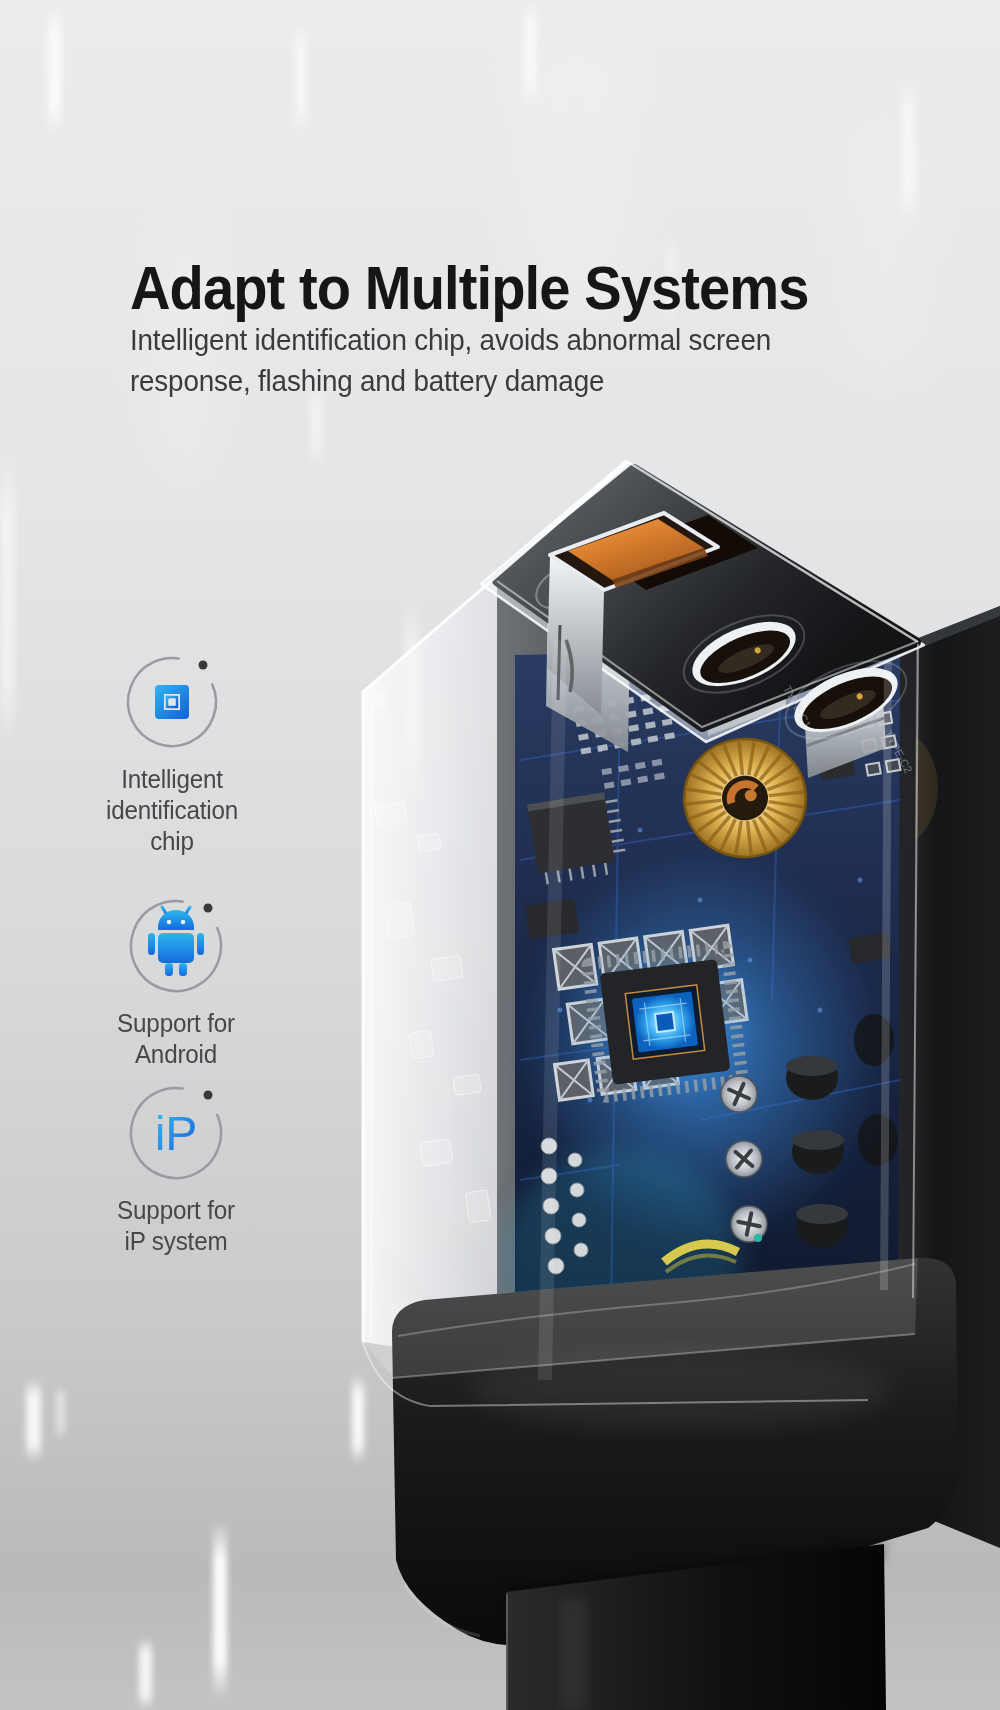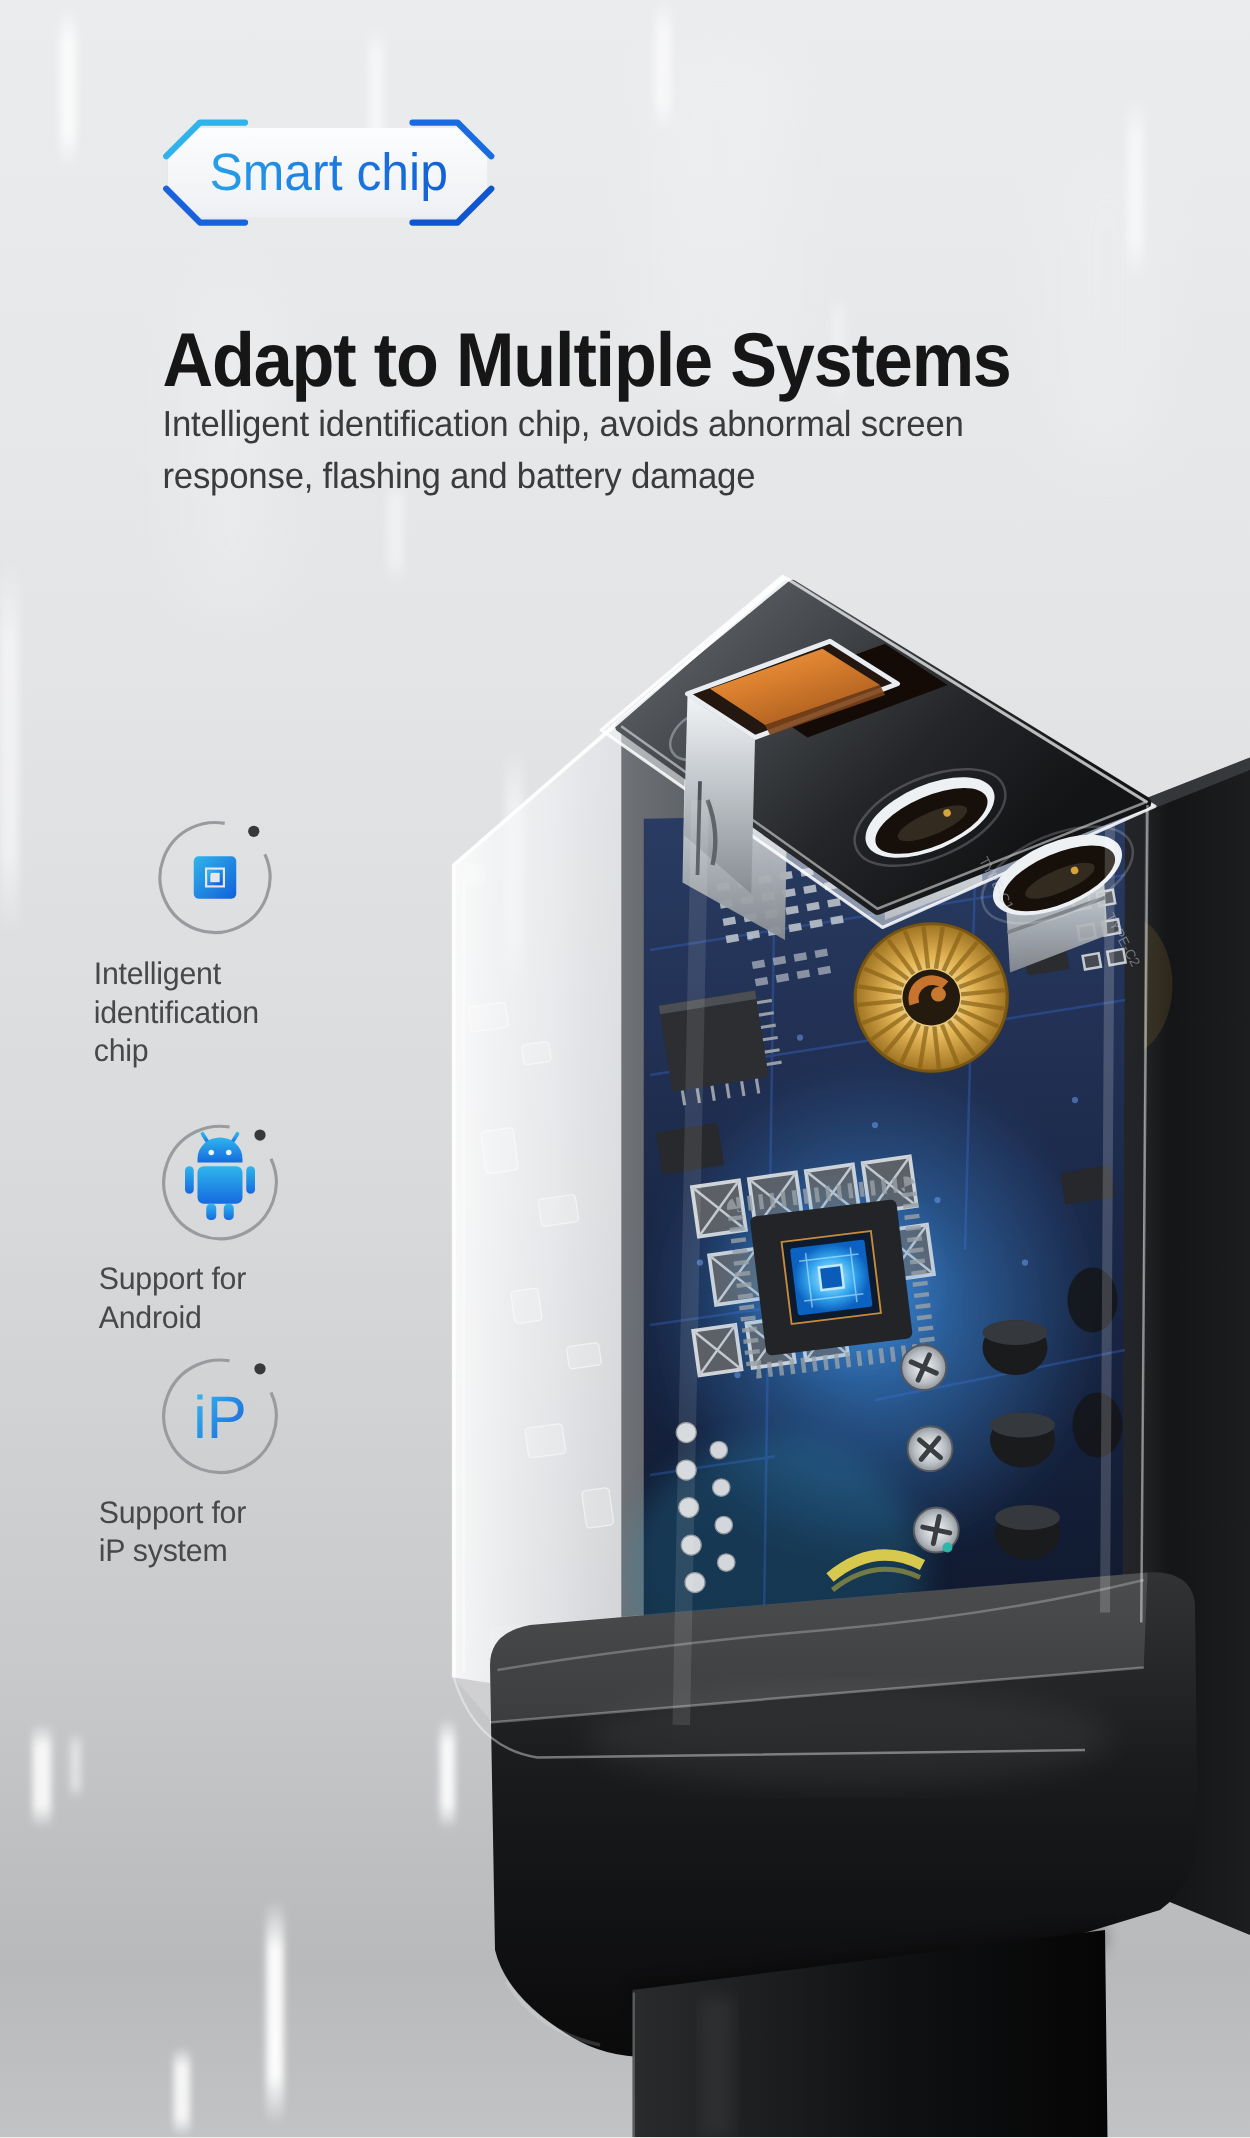--- a/index.html
+++ b/index.html
@@ -21,21 +21,21 @@
     background:linear-gradient(90deg,#2bacea 0%,#1b78e0 55%,#0f55d4 100%);
     -webkit-background-clip:text;background-clip:text;color:transparent;
     transform:scaleX(.95);transform-origin:center;}
   .badge svg{position:absolute;left:0;top:0;}
   
   .headline{position:absolute;left:130px;top:212px;font-size:61px;font-weight:700;color:#161617;
     letter-spacing:-1px;white-space:nowrap;transform:scaleX(.92);transform-origin:left top;}
   .subtitle{position:absolute;left:130px;top:320px;font-size:29px;line-height:41px;color:#3a3b3d;
     letter-spacing:-.2px;white-space:nowrap;transform:scaleX(.96);transform-origin:left top;}
   
-  .feature{position:absolute;width:200px;text-align:left;}
+  .feature{position:absolute;width:200px;text-align:center;}
   .feature .ic{display:block;margin:0 auto;}
   .feature .lines{margin-top:12px;font-size:25px;line-height:31px;color:#47484a;letter-spacing:-.2px;
     transform:scaleX(.97);transform-origin:center top;}
 </style>
 </head>
 <body>
 
 <div class="stage">
 
   <div class="softband" style="left:150px;top:230px;width:70px;height:260px;opacity:.16;"></div>
@@ -507,32 +507,20 @@
       <path d="M 371,1338 L 371,702" stroke="rgba(255,255,255,.4)" stroke-width="2"></path>
       <path d="M 628,462 L 918,642" stroke="rgba(255,255,255,.7)" stroke-width="2.5"></path>
       <path d="M 918,644 L 913,1298" stroke="rgba(255,255,255,.45)" stroke-width="2"></path>
       <path d="M 363,1342 Q 380,1398 430,1406 L 868,1400" stroke="rgba(255,255,255,.4)" stroke-width="2"></path>
       <path d="M 888,660 L 884,1290" stroke="rgba(255,255,255,.18)" stroke-width="8"></path>
       <path d="M 560,640 L 545,1380" stroke="rgba(255,255,255,.10)" stroke-width="14"></path>
       <circle cx="380" cy="700" r="7" fill="rgba(255,255,255,.6)" filter="url(#fB6)"></circle>
     </g>
   </svg>
 
-  <div class="badge">
-    <div class="oct"></div>
-    <svg width="270" height="88" viewBox="0 0 270 88">
-      <g fill="none" stroke-width="5" stroke-linecap="round" stroke-linejoin="round">
-        <path d="M 68,4 L 32,4 L 5,31" stroke="#2fb3ea"></path>
-        <path d="M 202,4 L 238,4 L 265,31" stroke="#1a6ae0"></path>
-        <path d="M 68,84 L 32,84 L 5,57" stroke="#1862de"></path>
-        <path d="M 202,84 L 238,84 L 265,57" stroke="#0f55d2"></path>
-      </g>
-    </svg>
-    <div class="lbl">Smart chip</div>
-  </div>
 
   <h1 class="headline">Adapt to Multiple Systems</h1>
 
   <div class="subtitle">
     <div>Intelligent identification chip, avoids abnormal screen</div>
     <div>response, flashing and battery damage</div>
   </div>
 
   <div class="feature" style="left:72px;top:652px;">
     <svg class="ic" width="100" height="100" viewBox="0 0 100 100">

